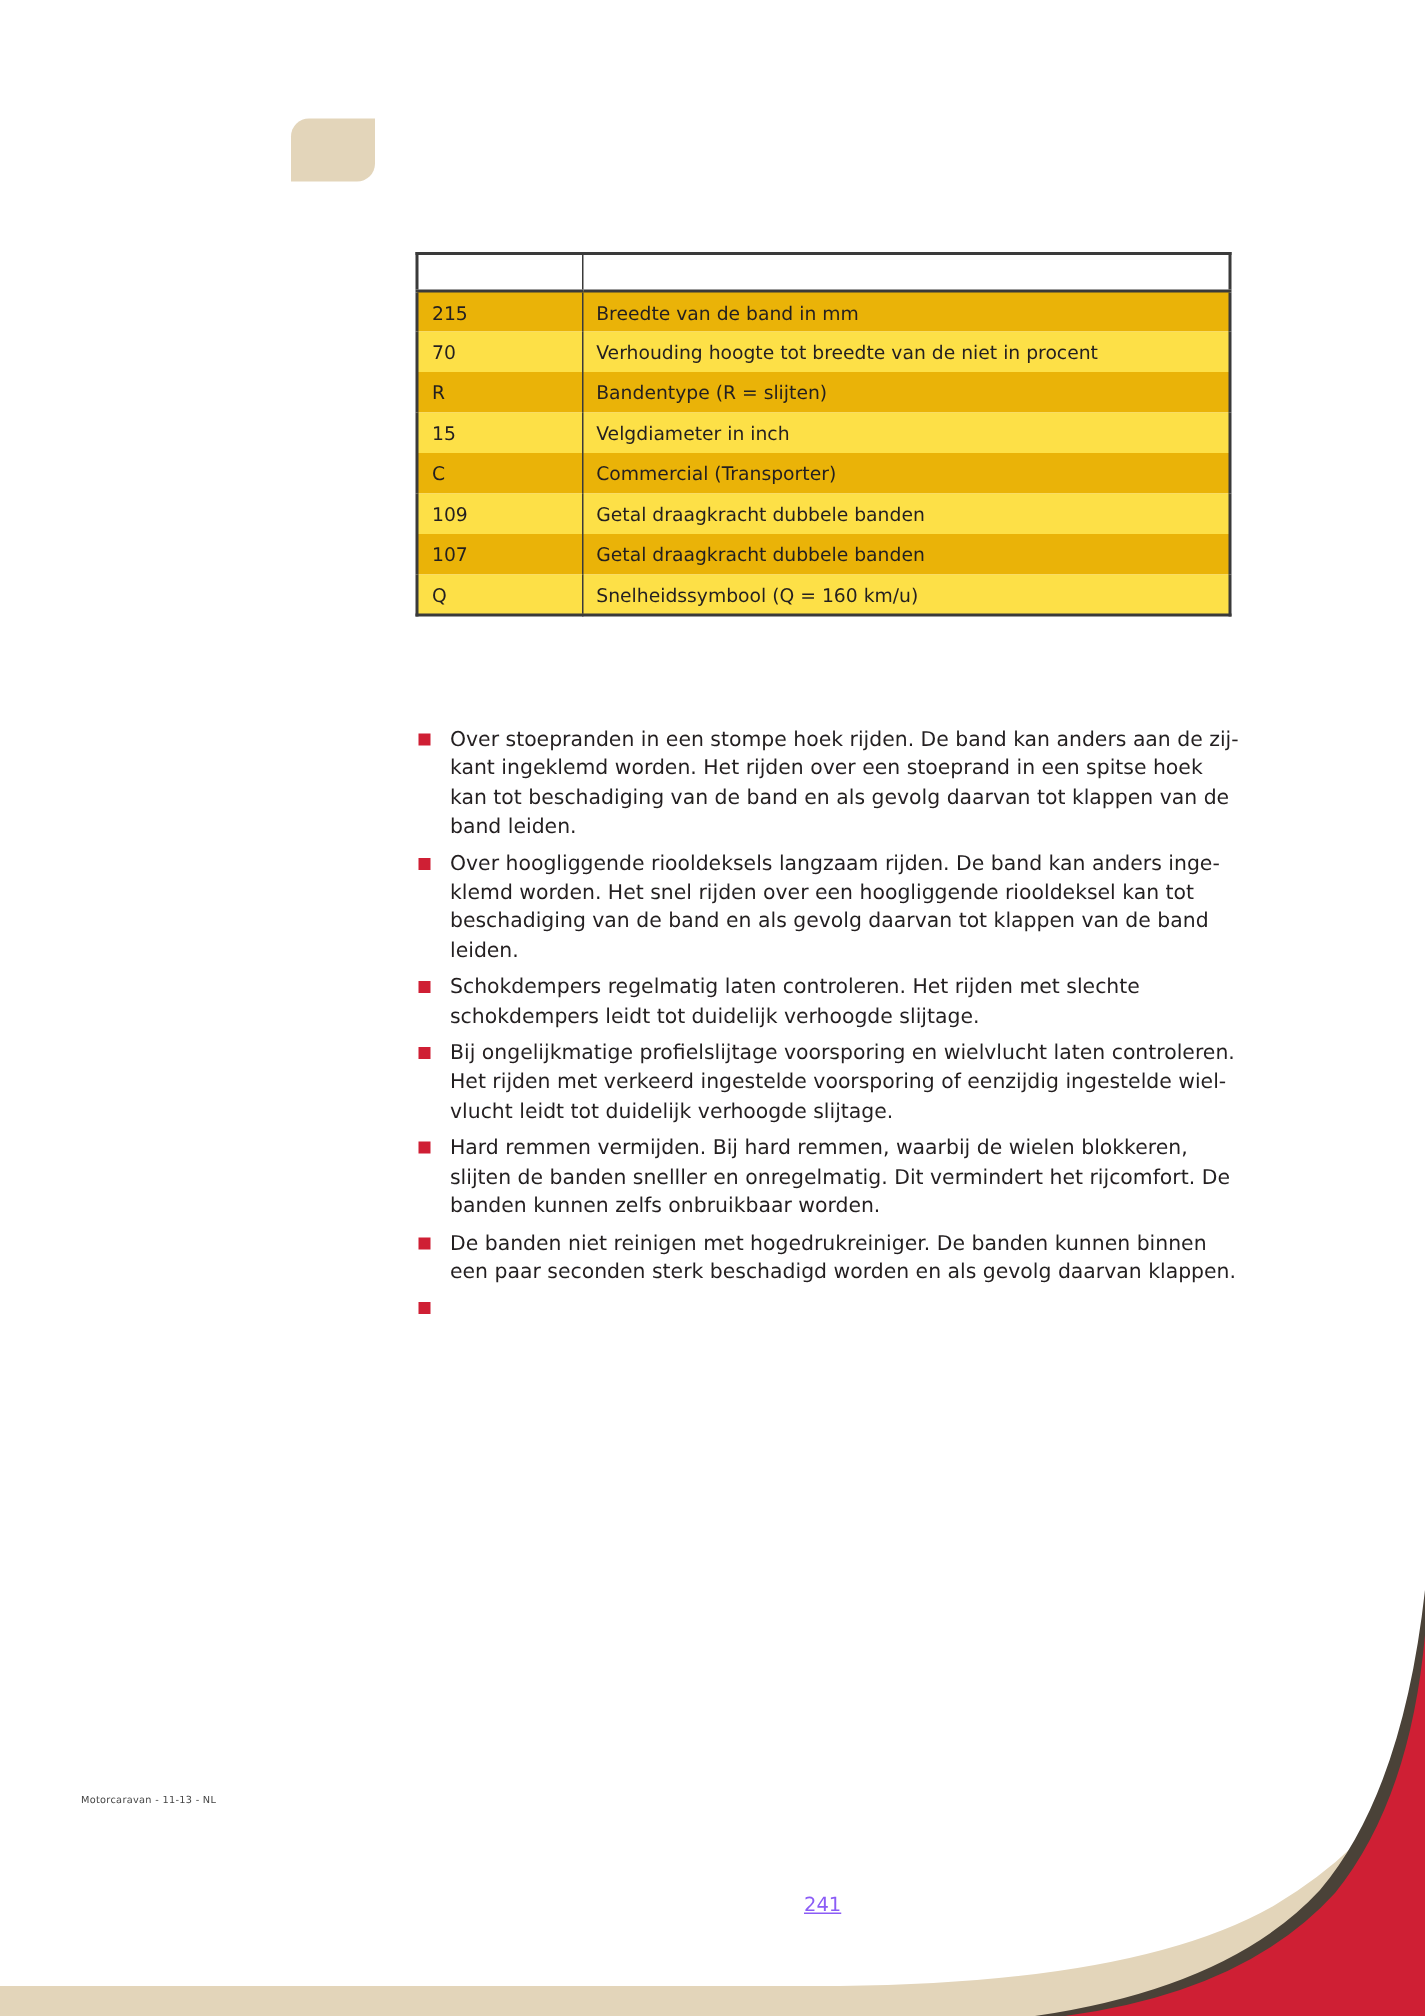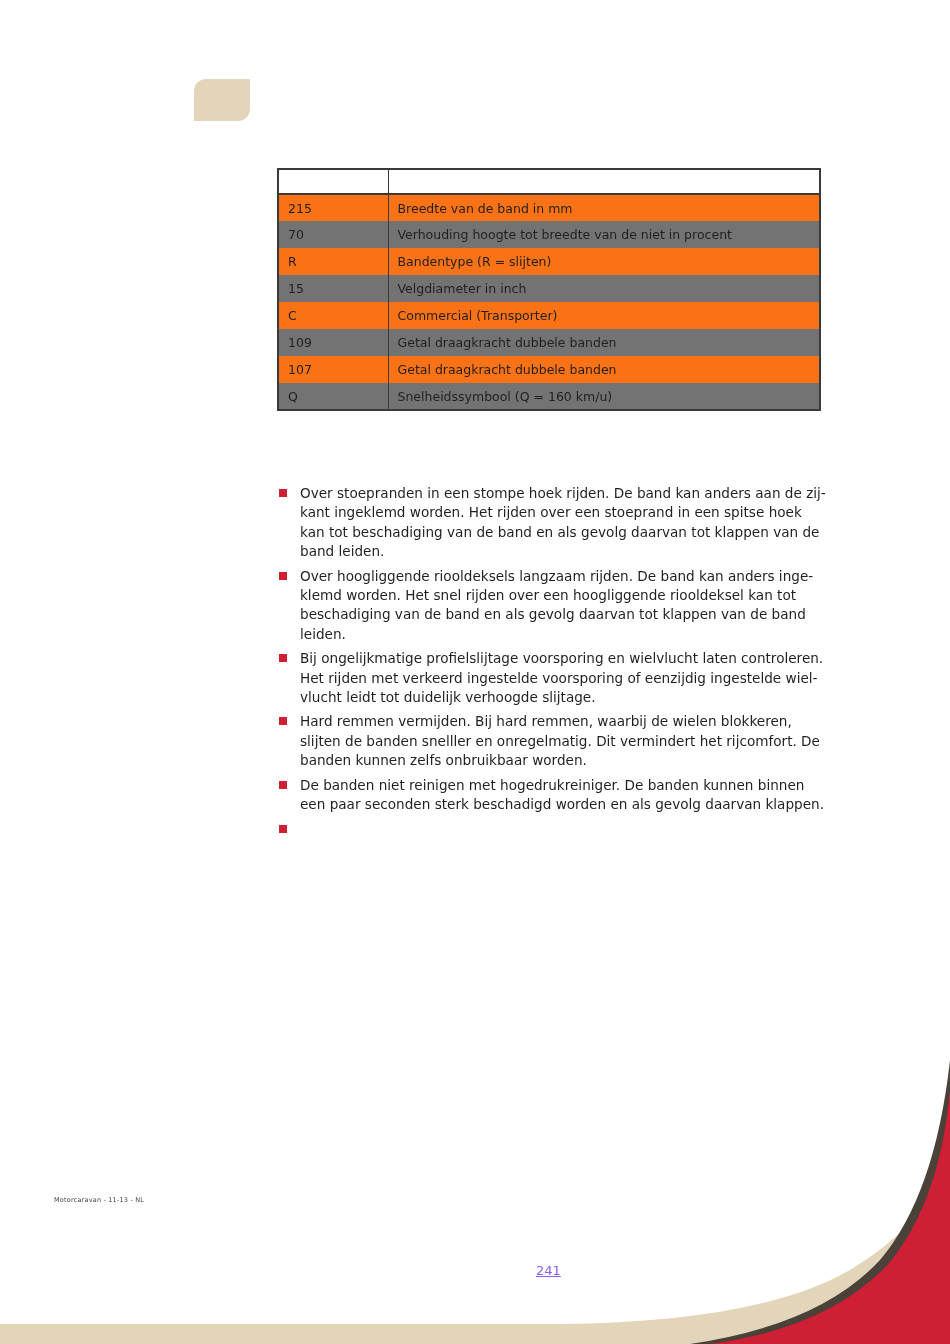--- a/index.html
+++ b/index.html
@@ -18,22 +18,22 @@
       position: absolute; left: 277px; top: 168px; width: 544px;
       border: 2px solid #3a3a3a; box-sizing: border-box;
       border-collapse: collapse; font-size: 12.5px;
     }
     .spec-table td {
       height: 27px; padding: 0 0 0 9px; box-sizing: border-box;
       vertical-align: middle; white-space: nowrap;
     }
     .spec-table td.c1 { width: 110px; border-right: 1px solid #3a3a3a; }
     .spec-table tr.head td { height: 25px; border-bottom: 2px solid #3a3a3a; background: #fff; }
-    .spec-table tr.odd td { background: #f97316; }
-    .spec-table tr.even td { background: #737373; }
+    .spec-table tr.odd td { background: #eab308; }
+    .spec-table tr.even td { background: #fde047; }
     .bullets {
       position: absolute; left: 277px; top: 484px; width: 550px;
       list-style: none; margin: 0; padding: 0;
       font-size: 13.6px; line-height: 19.4px;
     }
     .bullets li { position: relative; padding-left: 23px; margin-bottom: 5px; }
     .bullets li .sq {
       position: absolute; left: 2px; top: 5px; width: 8px; height: 8px; background: #cf1f34;
     }
     .footer-left {
@@ -86,20 +86,21 @@
     <tr class="even">
       <td class="c1">Q</td>
       <td>Snelheidssymbool (Q = 160 km/u)</td>
     </tr>
   </tbody>
 </table>
 
 <ul class="bullets">
   <li><span class="sq"></span><span>Over stoepranden in een stompe hoek rijden. De band kan anders aan de zij­kant ingeklemd worden. Het rijden over een stoeprand in een spitse hoek kan tot beschadiging van de band en als gevolg daarvan tot klappen van de band leiden.</span></li>
   <li><span class="sq"></span><span>Over hoogliggende riooldeksels langzaam rijden. De band kan anders inge­klemd worden. Het snel rijden over een hoogliggende riooldeksel kan tot beschadiging van de band en als gevolg daarvan tot klappen van de band leiden.</span></li>
+  <li><span class="sq"></span><span>Schokdempers regelmatig laten controleren. Het rijden met slechte schokdem­pers leidt tot duidelijk verhoogde slijtage.</span></li>
   <li><span class="sq"></span><span>Bij ongelijkmatige profielslijtage voorsporing en wielvlucht laten controleren. Het rijden met verkeerd ingestelde voorsporing of eenzijdig ingestelde wiel­vlucht leidt tot duidelijk verhoogde slijtage.</span></li>
   <li><span class="sq"></span><span>Hard remmen vermijden. Bij hard remmen, waarbij de wielen blokkeren, slijten de banden snelller en onregelmatig. Dit vermindert het rijcomfort. De banden kunnen zelfs onbruikbaar worden.</span></li>
   <li><span class="sq"></span><span>De banden niet reinigen met hogedrukreiniger. De banden kunnen binnen een paar seconden sterk beschadigd worden en als gevolg daarvan klappen.</span></li>
   <li><span class="sq"></span></li>
 </ul>
 
 <svg class="swoosh" width="950" height="1344" viewBox="0 0 950 1344">
 
   <path d="M0 1324 L560 1324 Q760 1322 850 1270 Q925 1225 950 1160 L950 1344 L0 1344 Z" fill="#e3d5ba"></path>
 

